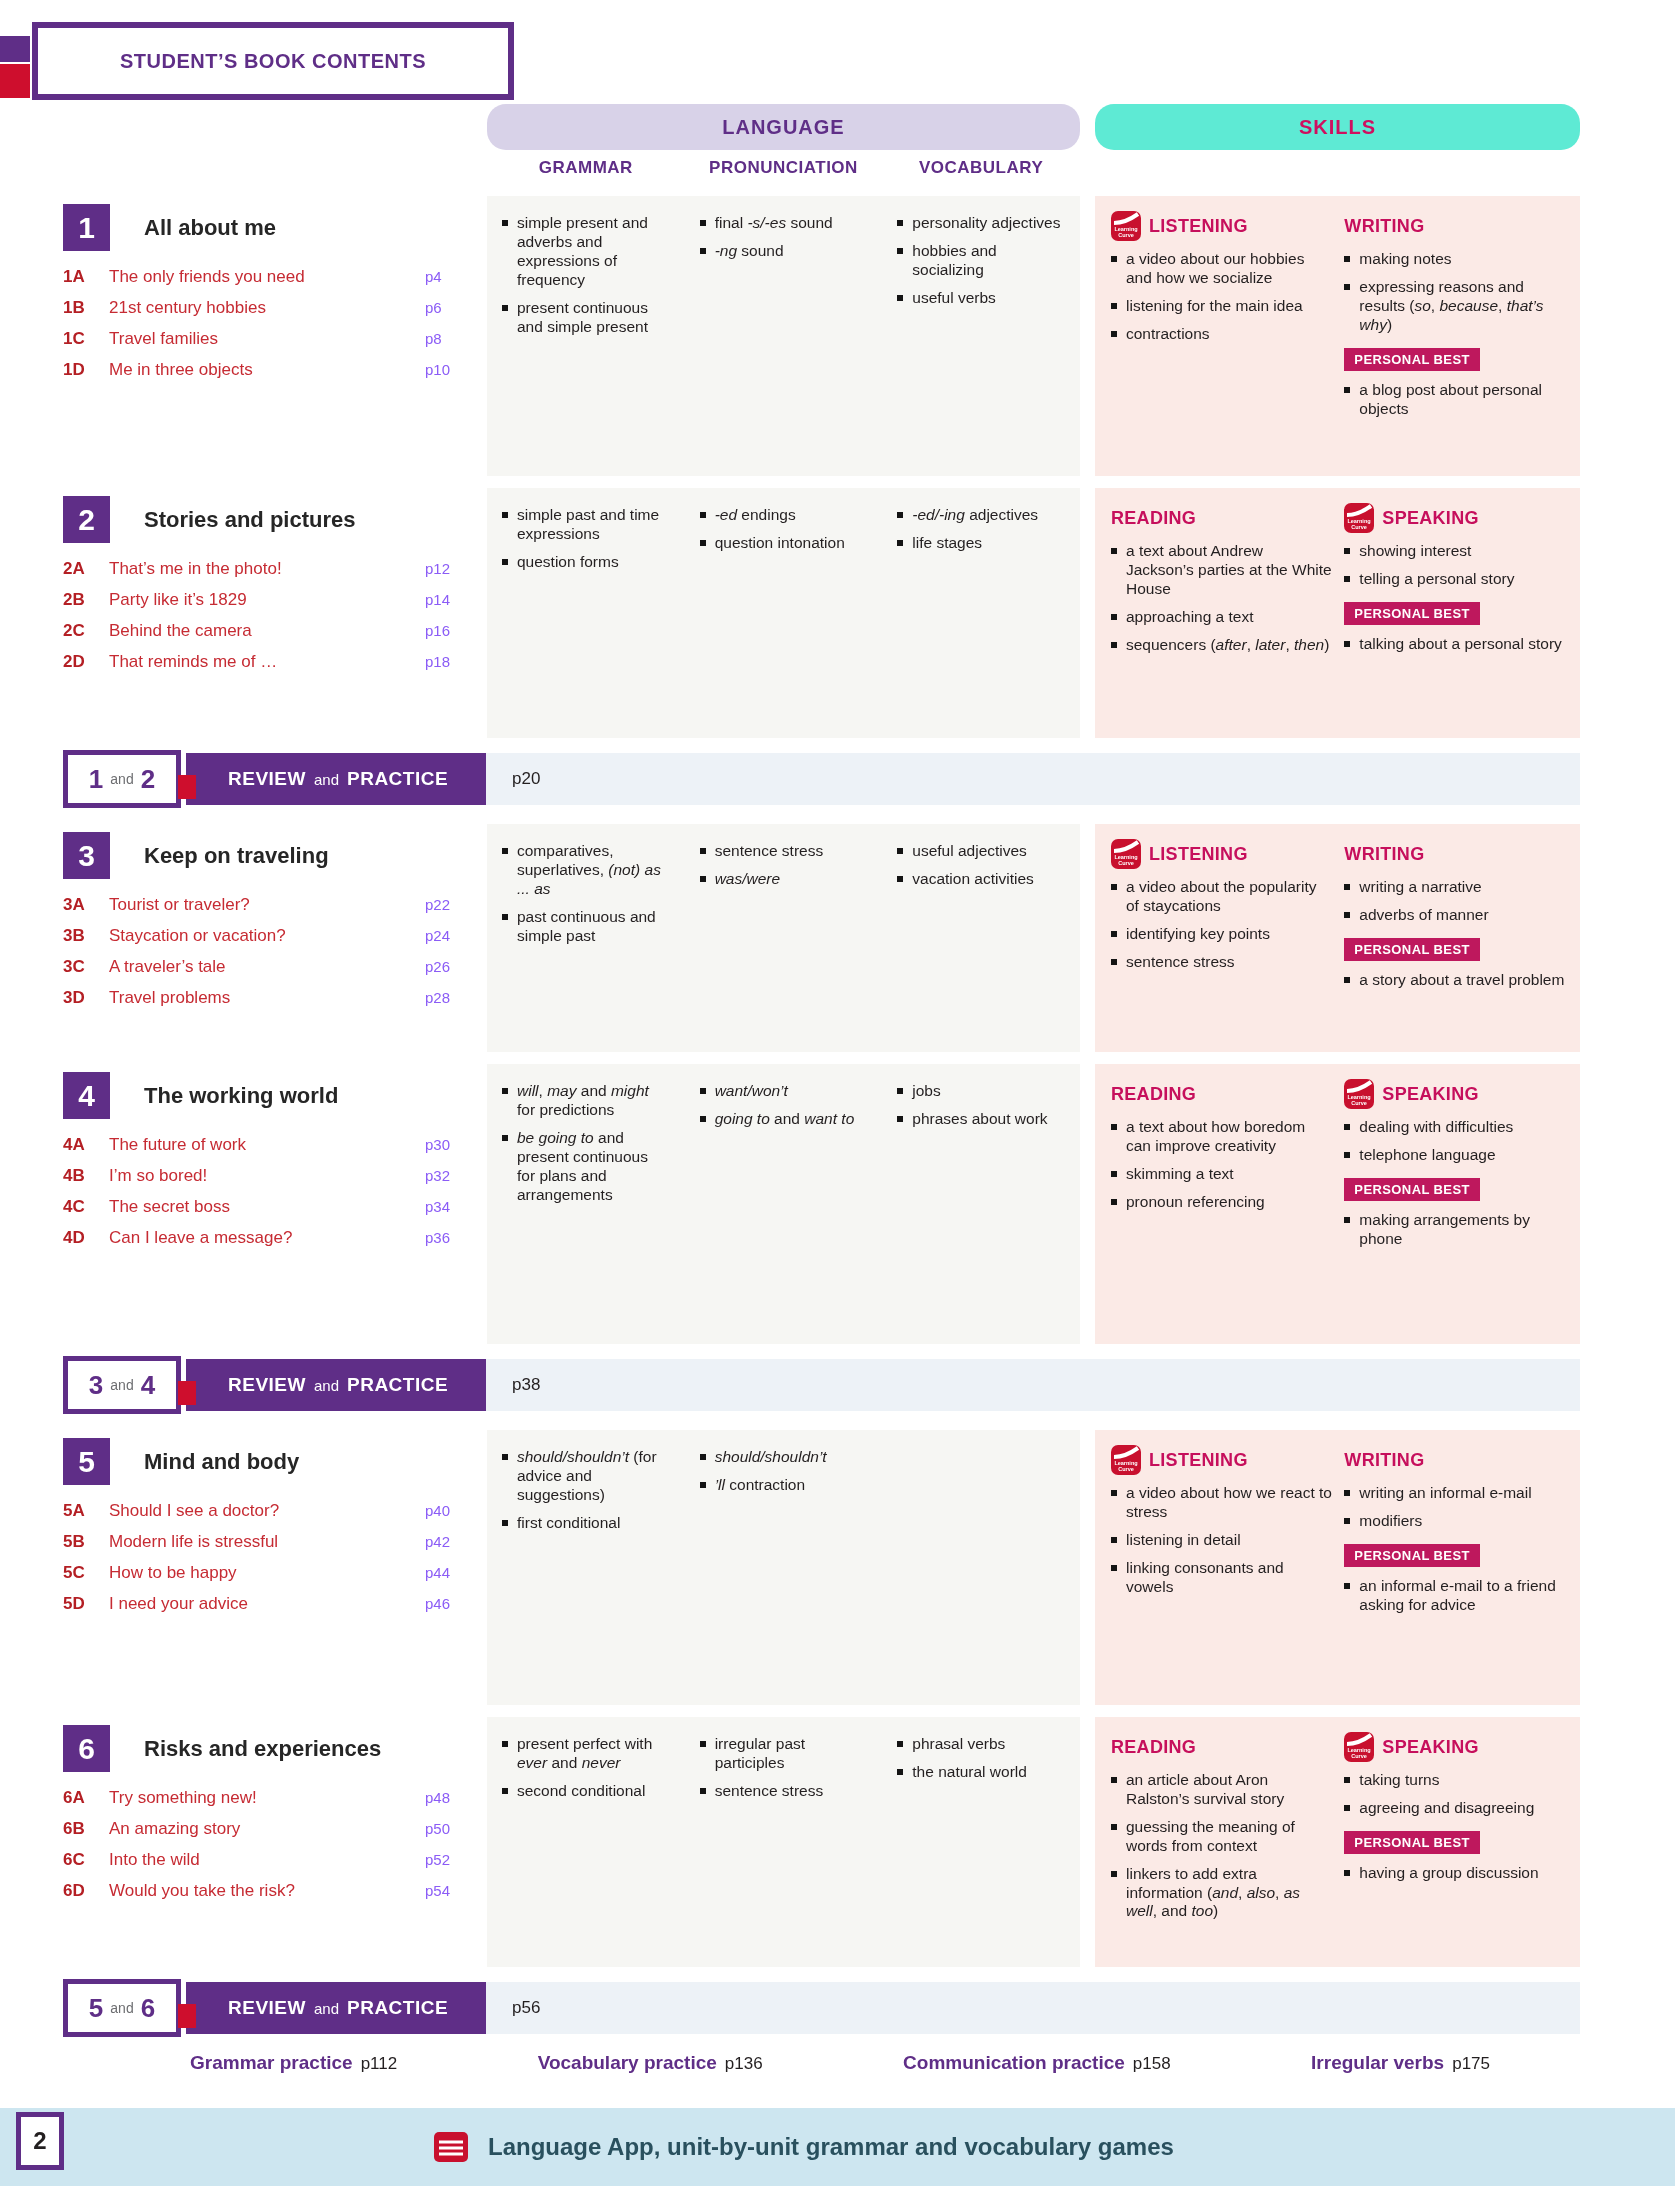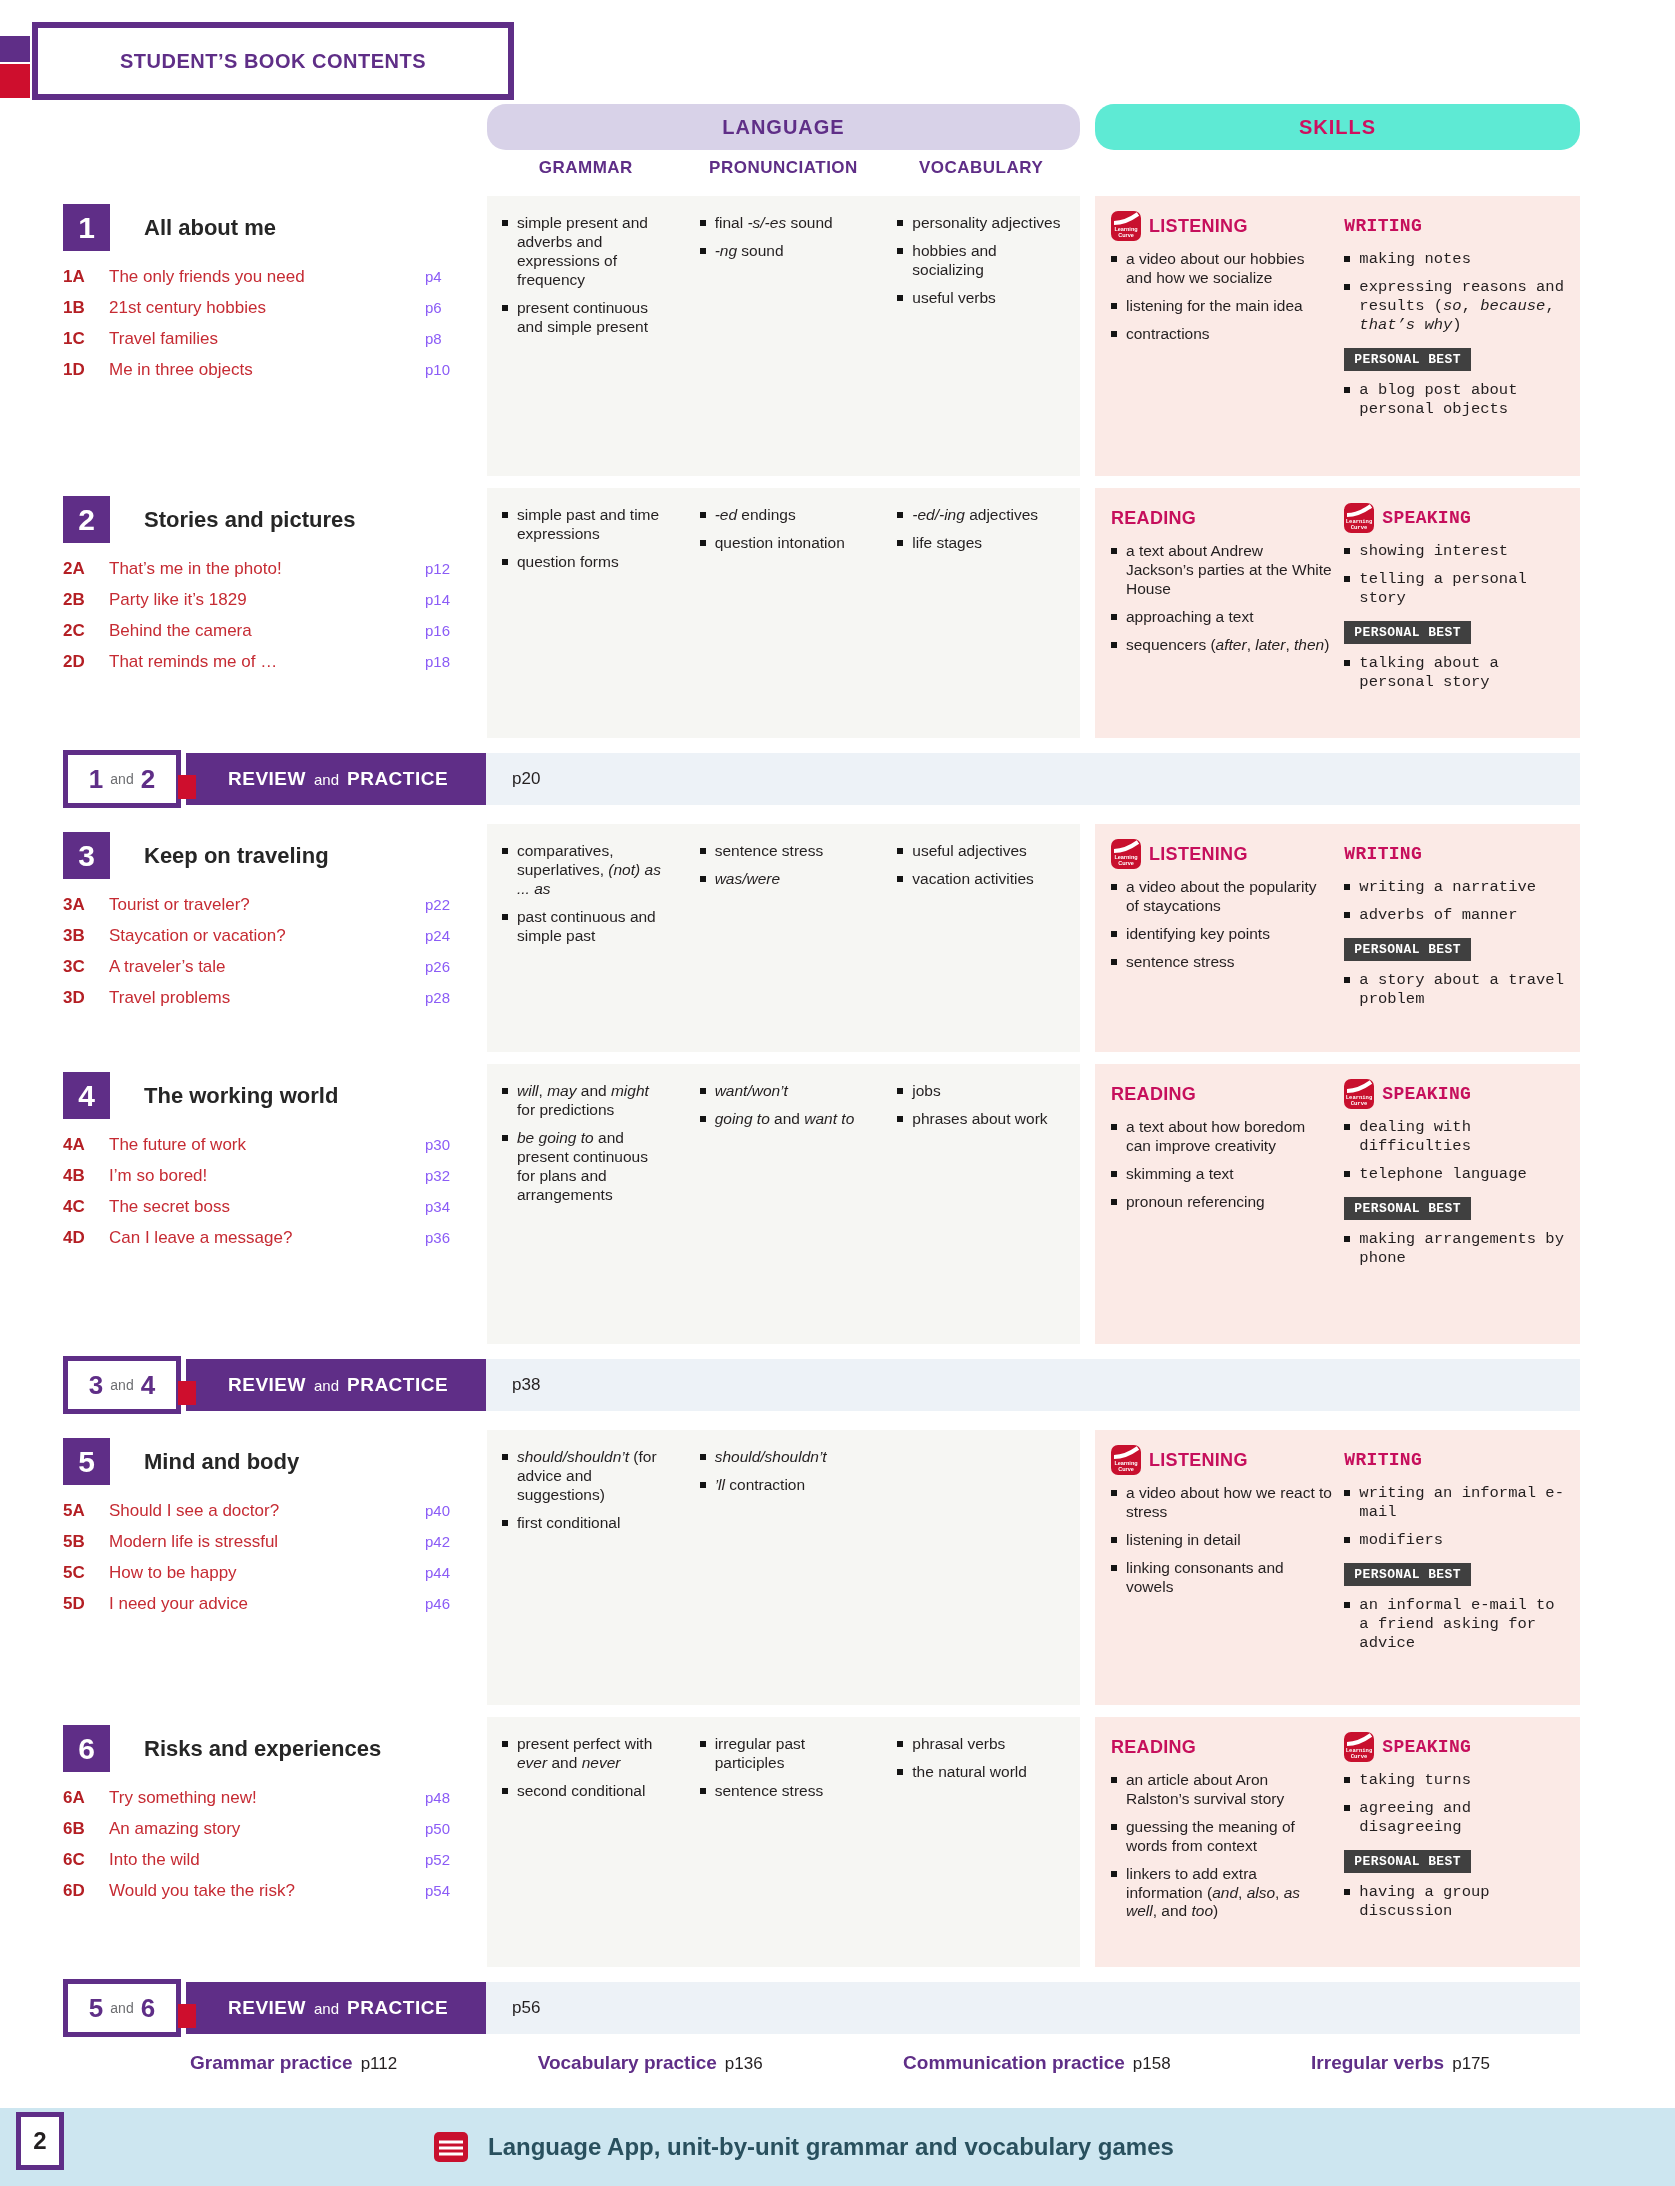--- a/index.html
+++ b/index.html
@@ -35,27 +35,27 @@
   .u-title { margin-left:34px; font-size:22px; font-weight:bold; color:#262626; }
   .lessons { margin-top:16px; }
   .lesson { display:flex; align-items:baseline; margin-bottom:11px; font-size:17px; }
   .lesson .code { width:46px; flex:none; font-weight:bold; color:#b41f24; }
   .lesson .name { flex:1; color:#c62b33; padding-right:8px; }
   .lesson .pg { width:48px; flex:none; color:#8b5cf6; font-size:15px; }
   .u-lang { width:593px; flex:none; background:#f6f6f3; display:flex; padding:18px 0 14px; box-sizing:border-box; }
   .u-lang .lcol { width:33.33%; padding:0 15px; box-sizing:border-box; }
   .u-skills { width:485px; flex:none; margin-left:15px; background:#fbeae6; display:flex; padding:14px 0 14px; box-sizing:border-box; }
   .u-skills .scolA { width:51%; padding:0 10px 0 16px; box-sizing:border-box; }
-  .u-skills .scolB { width:49%; padding:0 14px 0 2px; box-sizing:border-box;font-family:Liberation Mono, monospace; }
+  .u-skills .scolB { width:49%; padding:0 14px 0 2px; box-sizing:border-box; }
   .sk-head { display:flex; align-items:center; gap:8px; min-height:32px; margin-bottom:8px; }
   .sk-title { color:#c60f5c; font-weight:bold; font-size:18px; letter-spacing:.3px; }
   .blist { list-style:none; margin:0; padding:0; }
   .blist li { position:relative; padding-left:15px; font-size:15.5px; line-height:1.22; margin-bottom:9px; color:#231f20; }
   .blist li::before { content:""; position:absolute; left:0; top:6px; width:6px; height:6px; background:#141414; }
-  .pb-badge { display:inline-block; background:#404040; color:#fff; font-weight:800;
+  .pb-badge { display:inline-block; background:#be185d; color:#fff; font-weight:800;
               font-size:13px; padding:4px 10px; margin:4px 0 10px; letter-spacing:.4px; }
   .lc-icon svg { display:block; }
   
   .review-row { display:flex; align-items:center; margin:6px 95px 16px 63px; position:relative; }
   .rv-box { display:flex; align-items:center; justify-content:center; gap:7px;
             width:118px; height:58px; background:#fff; border:5px solid #5f2e87; box-sizing:border-box; z-index:2; }
   .rv-num { font-size:26px; font-weight:bold; color:#5f2e87; }
   .rv-and { font-size:14px; color:#6d6e71; }
   .rv-red { width:18px; height:24px; background:#ce0e2d; margin-left:-3px; margin-top:16px; z-index:3; }
   .rv-purple { height:52px; background:#5f2e87; color:#fff; display:flex; align-items:center;

